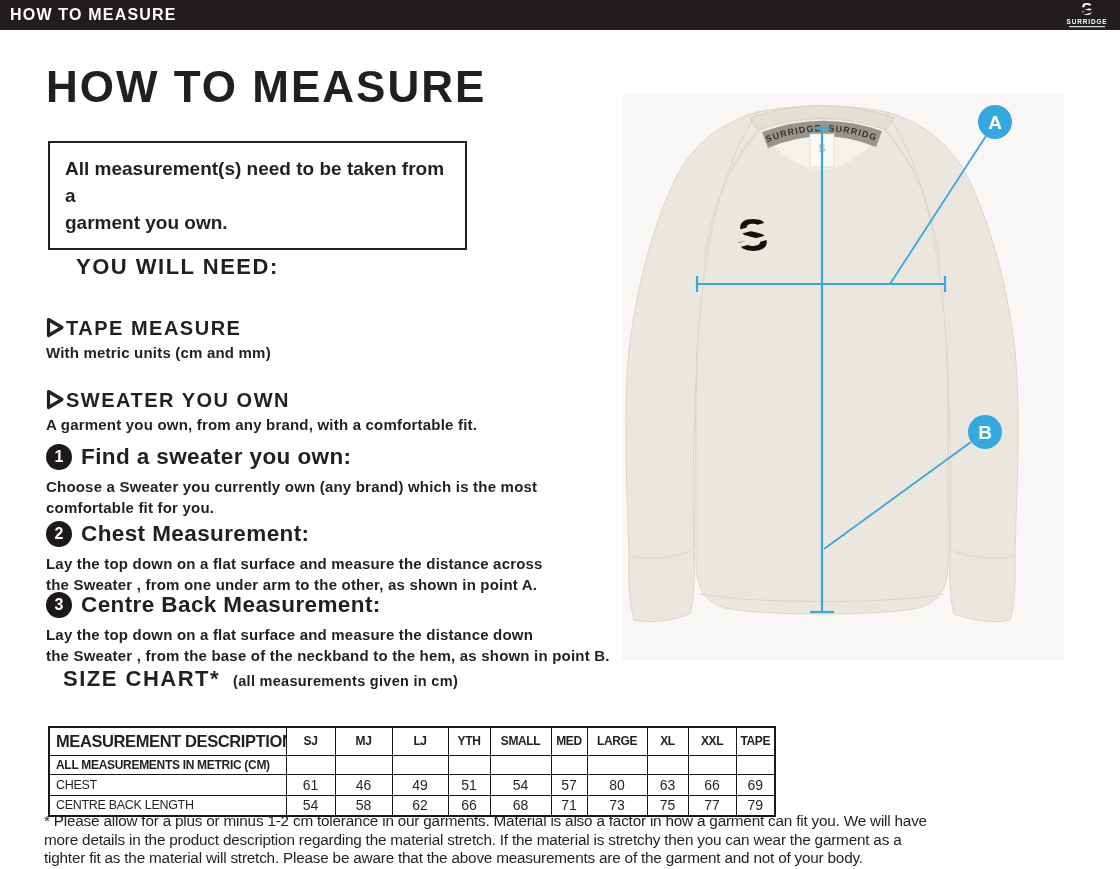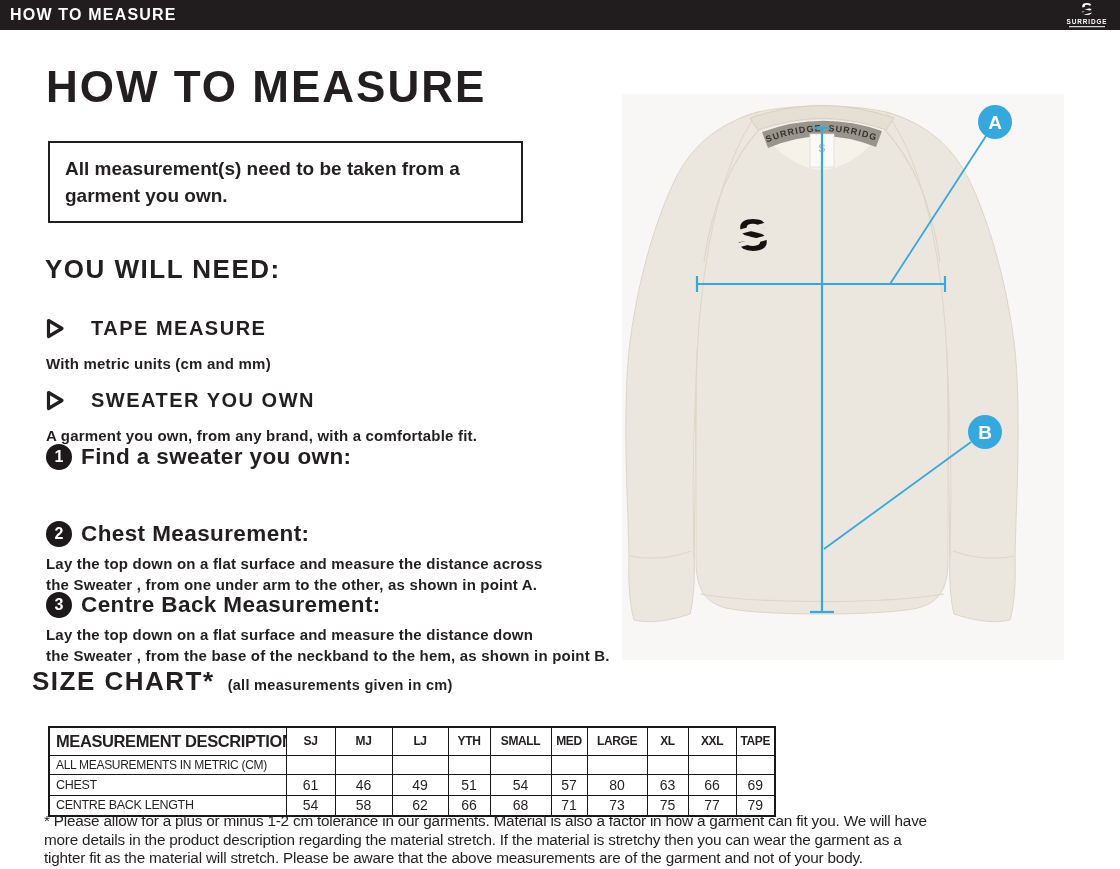--- a/index.html
+++ b/index.html
@@ -8,49 +8,49 @@
 
   
   .topbar{position:absolute;left:0;top:0;width:1120px;height:30px;background:#211d1e;
           display:flex;align-items:center;justify-content:space-between;
           padding:0 10px 0 10px;box-sizing:border-box;}
   .topbar-title{color:#ffffff;font-size:16px;font-weight:800;letter-spacing:1.2px;}
 
   
   .abs{position:absolute;}
   .h1{left:46px;top:62px;font-size:44px;font-weight:800;letter-spacing:2px;white-space:nowrap;}
-  .notice{left:48px;top:141px;width:475px;box-sizing:border-box;border:2.5px solid #231f20;
+  .notice{left:48px;top:141px;width:419px;box-sizing:border-box;border:2.5px solid #231f20;
           padding:12px 15px;font-size:19px;font-weight:700;line-height:27px;white-space:pre-line;}
-  .h2{font-size:26px;font-weight:800;letter-spacing:1.5px;white-space:nowrap;}
+  .h2{font-size:22px;font-weight:800;letter-spacing:1.5px;white-space:nowrap;margin-left:31px;}
   .ywn{left:45px;top:254px;}
 
   .need-item{left:46px;}
-  .need-head{display:flex;align-items:center;gap:26px;}
+  .need-head{display:flex;align-items:flex-start;gap:1px;}
   .need-label{font-size:20px;font-weight:800;letter-spacing:1.5px;white-space:nowrap;}
-  .need-desc{margin-top:14px;font-size:15px;font-weight:700;letter-spacing:.2px;white-space:pre-line;line-height:20px;}
+  .need-desc{margin-top:3px;font-size:15px;font-weight:700;letter-spacing:.2px;white-space:pre-line;line-height:20px;}
   .tri{width:19px;height:21px;flex:0 0 auto;}
 
   .step{left:46px;}
   .step-head{display:flex;align-items:center;gap:9px;}
   .badge{width:26px;height:26px;border-radius:50%;background:#1d191a;color:#fff;
          display:flex;align-items:center;justify-content:center;font-size:16px;font-weight:800;flex:0 0 auto;}
   .step-title{font-size:22.5px;font-weight:800;letter-spacing:.4px;white-space:nowrap;}
   .step-desc{margin-top:6px;font-size:15px;font-weight:700;line-height:21px;letter-spacing:.2px;white-space:pre-line;}
 
   .sc-head{left:32px;top:666px;display:flex;align-items:baseline;gap:13px;}
   .sc-sub{font-size:14.5px;font-weight:700;letter-spacing:.3px;}
 
   
   .size-table{position:absolute;left:48px;top:726px;border-collapse:collapse;table-layout:fixed;
               width:727px;border:2.5px solid #181818;}
   .size-table td,.size-table th{border:1px solid #181818;padding:0 4px;box-sizing:border-box;
               text-align:center;overflow:hidden;white-space:nowrap;}
   .size-table th{height:28px;font-size:12px;font-weight:800;letter-spacing:-.4px;}
   .size-table th.c1{font-size:16.5px;text-align:left;padding-left:6px;}
-  .r-metric td{height:19px;font-size:12px;font-weight:400;letter-spacing:-.4px;}
+  .r-metric td{height:19px;font-size:12px;font-weight:700;letter-spacing:-.4px;}
   .r-data td{height:21px;font-size:14px;font-weight:400;}
   .size-table td.c1{text-align:left;padding-left:6px;letter-spacing:-.3px;}
   .r-metric td.c1{font-size:12px;}
   .r-data td.c1{font-size:12.5px;font-weight:400;}
 
   .footnote{left:44px;top:812px;width:1078px;font-size:15.3px;font-weight:400;line-height:18.6px;
             letter-spacing:-.2px;white-space:pre-line;}
 
   
   .garment{position:absolute;left:600px;top:90px;}
@@ -167,20 +167,22 @@
       <span class="need-label">SWEATER YOU OWN</span>
     </div>
     <div class="need-desc">A garment you own, from any brand, with a comfortable fit.</div>
   </div>
 
   <div class="abs step" style="top:444px">
     <div class="step-head">
       <span class="badge">1</span>
       <span class="step-title">Find a sweater you own:</span>
     </div>
+    <div class="step-desc">Choose a Sweater you currently own (any brand) which is the most
+comfortable fit for you.</div>
   </div>
 
   <div class="abs step" style="top:521px">
     <div class="step-head">
       <span class="badge">2</span>
       <span class="step-title">Chest Measurement:</span>
     </div>
     <div class="step-desc">Lay the top down on a flat surface and measure the distance across
 the Sweater , from one under arm to the other, as shown in point A.</div>
   </div>

